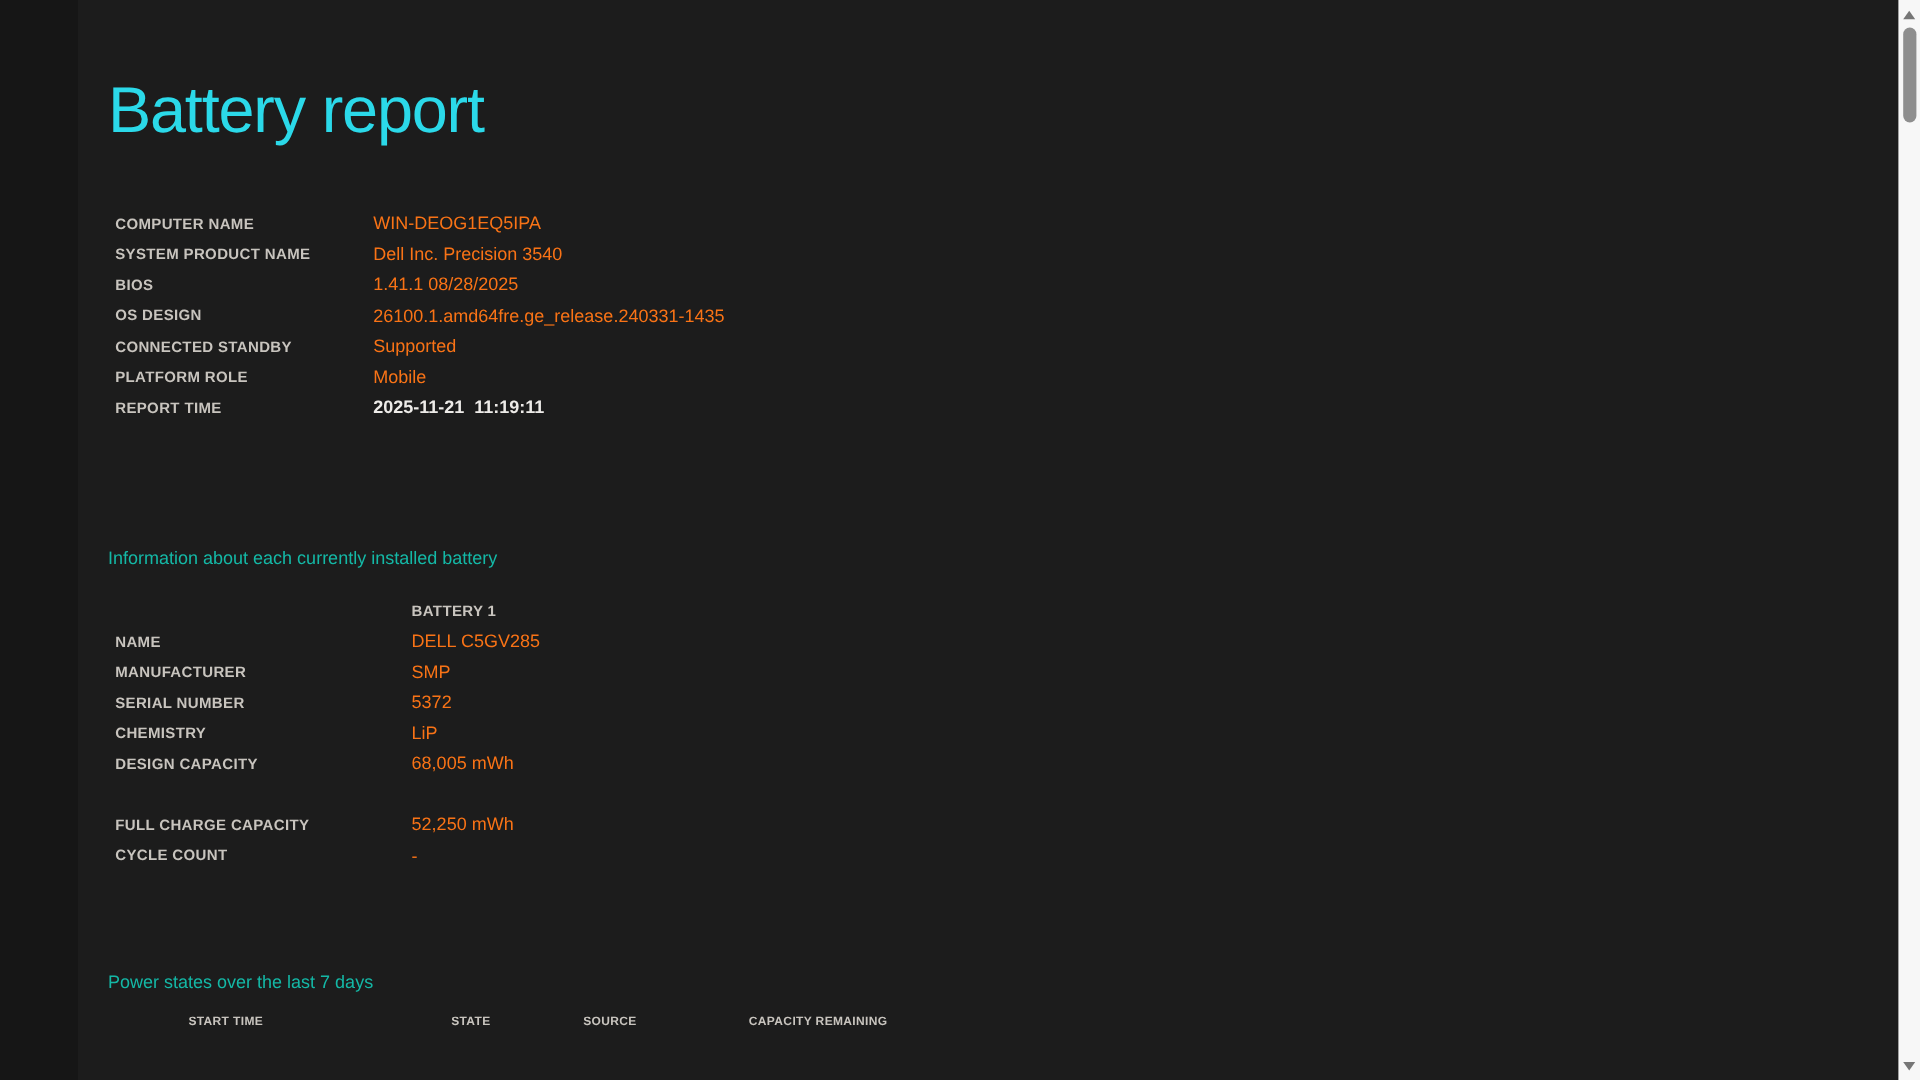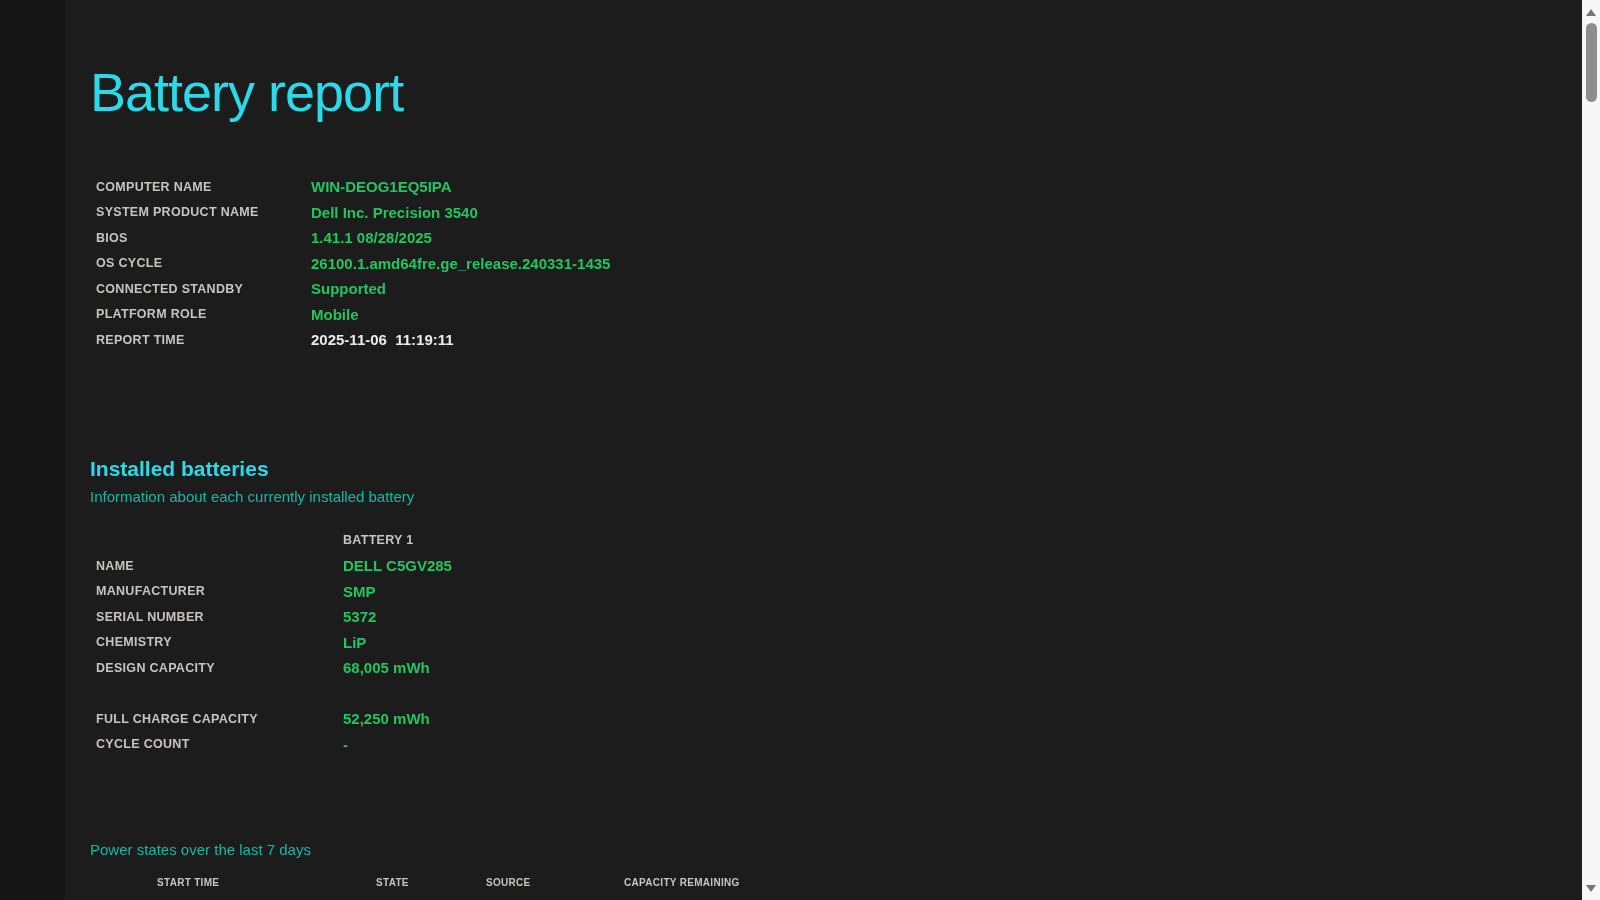--- a/index.html
+++ b/index.html
@@ -39,22 +39,22 @@
     font-size: 12.5px;
     font-weight: 700;
     letter-spacing: 0.3px;
     color: #c8c4be;
     padding: 0;
     height: 25.5px;
     white-space: nowrap;
   }
   table.kv-table td {
     font-size: 15px;
-    font-weight: 700;
-    color: #22c55e;
+    font-weight: 400;
+    color: #f97316;
     padding: 0;
     vertical-align: middle;
     white-space: pre;
   }
   .info-table { margin-top: 48px; }
   .info-table th { width: 215px; }
   .value-strong {
     font-weight: 700 !important;
     color: #edebe8 !important;
   }
@@ -141,40 +141,39 @@
     </tr>
     <tr>
       <th>SYSTEM PRODUCT NAME</th>
       <td>Dell Inc. Precision 3540</td>
     </tr>
     <tr>
       <th>BIOS</th>
       <td>1.41.1 08/28/2025</td>
     </tr>
     <tr>
-      <th>OS CYCLE</th>
+      <th>OS DESIGN</th>
       <td>26100.1.amd64fre.ge_release.240331-1435</td>
     </tr>
     <tr>
       <th>CONNECTED STANDBY</th>
       <td>Supported</td>
     </tr>
     <tr>
       <th>PLATFORM ROLE</th>
       <td>Mobile</td>
     </tr>
     <tr>
       <th>REPORT TIME</th>
-      <td class="value-strong">2025-11-06  11:19:11</td>
+      <td class="value-strong">2025-11-21  11:19:11</td>
     </tr>
   </tbody>
     </table>
 
   <section class="section-batteries">
-    <h2 class="section-title">Installed batteries</h2>
     <div class="section-subtitle">Information about each currently installed battery</div>
 
     <table class="kv-table battery-table">
       <tbody>
           <tr>
         <th class="rowlabel"></th>
         <td class="colhead">BATTERY 1</td>
       </tr>
       <tr>
         <th class="rowlabel">NAME</th>

